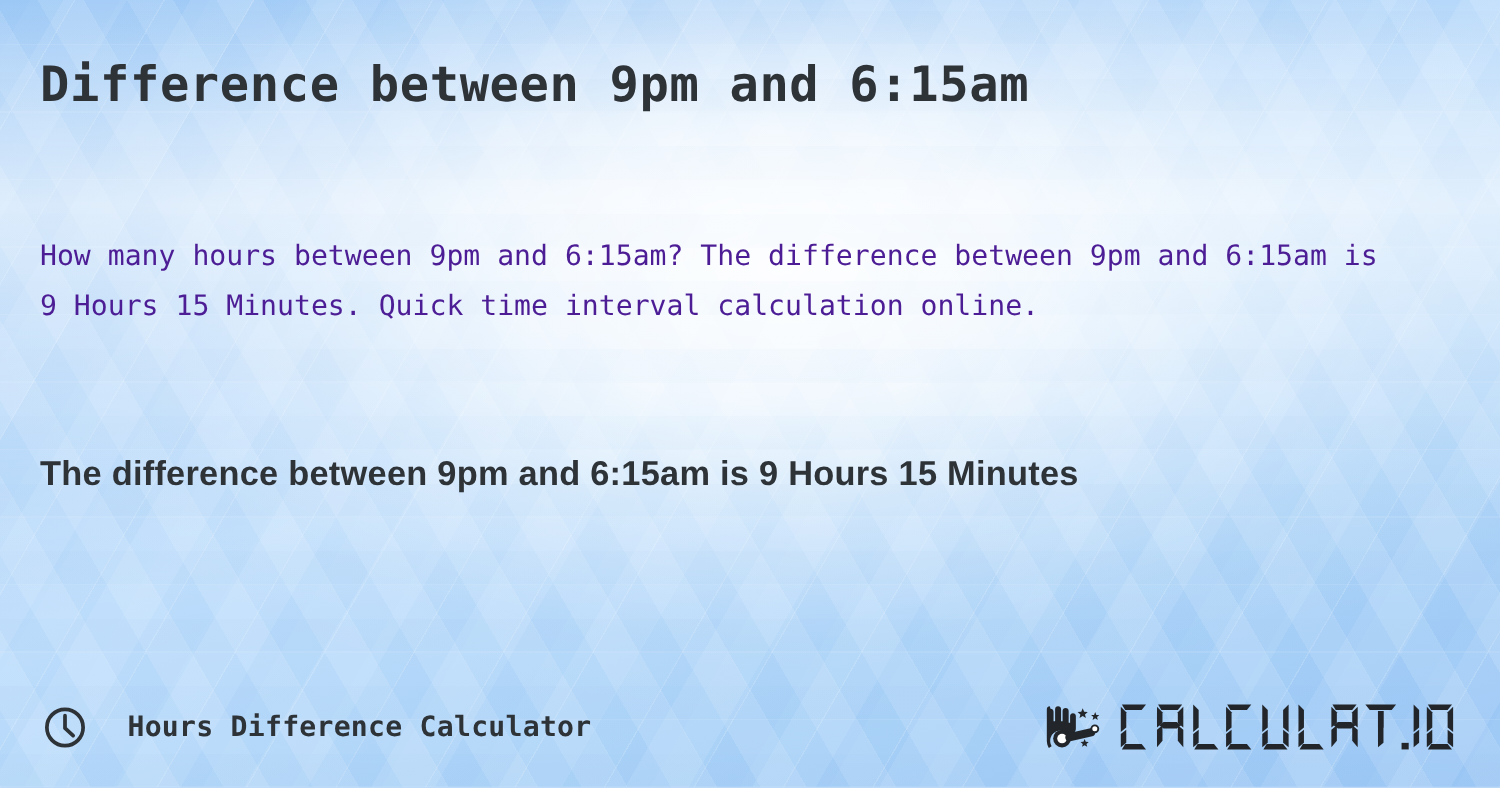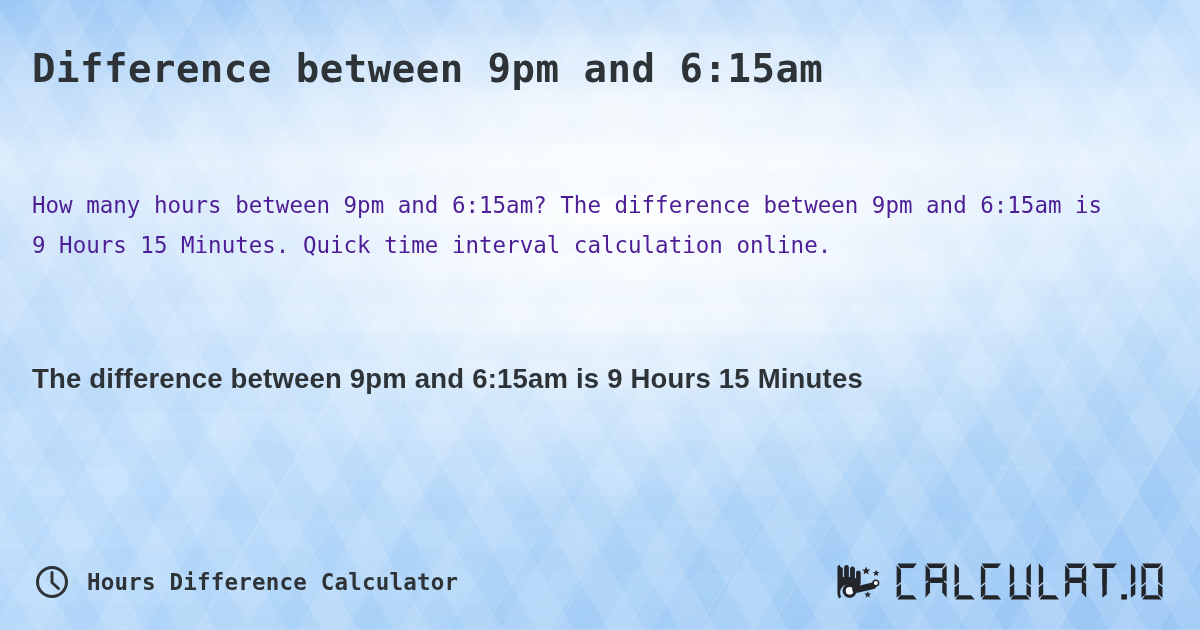--- a/index.html
+++ b/index.html
@@ -161,21 +161,21 @@
     padding: 0 34px;
     box-sizing: border-box;
     display: flex;
     align-items: center;
     justify-content: space-between;
   }
 
   .footer-brand {
     display: flex;
     align-items: center;
-    gap: 17px;
+    gap: 32px;
   }
   .clock-icon {
     display: block;
     width: 36px;
     height: 36px;
     flex: 0 0 auto;
   }
   .footer-brand-label {
     font-family: "DejaVu Sans Mono", monospace;
     font-size: 22.5px;

